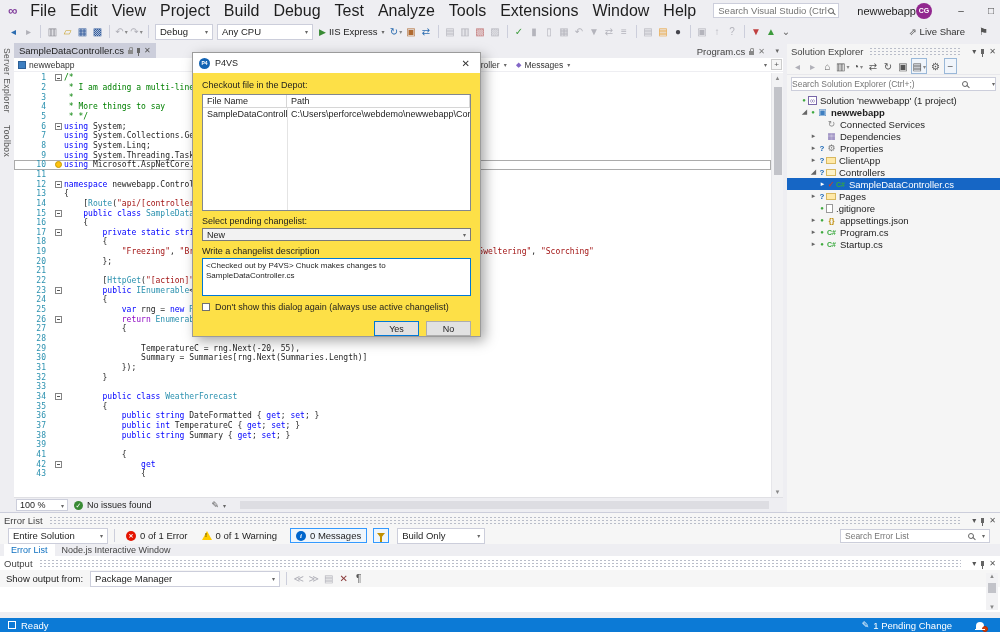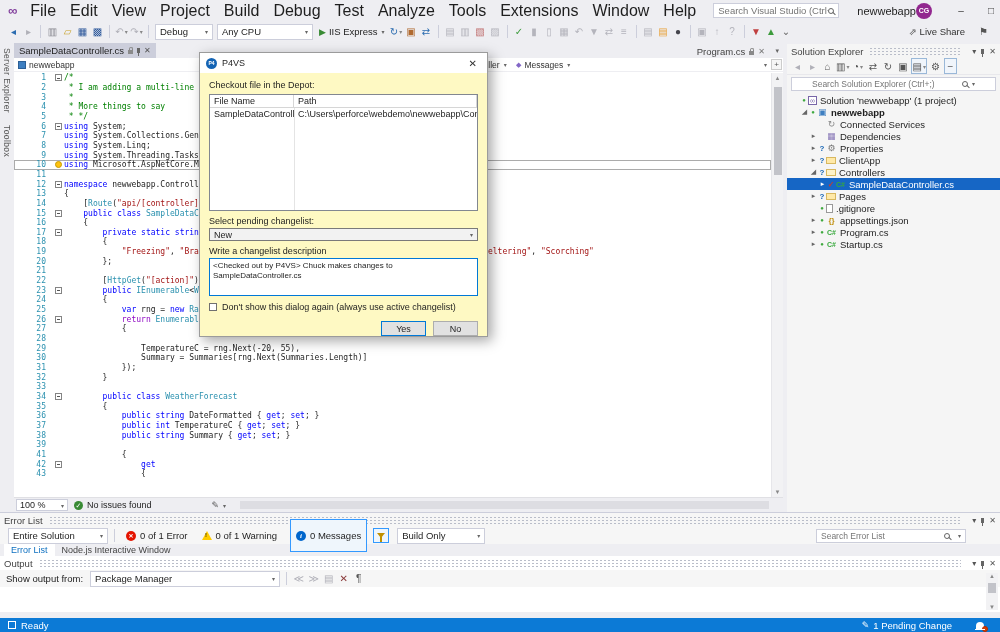--- a/index.html
+++ b/index.html
@@ -77,21 +77,21 @@
   
   .solution{position:absolute;left:785px;top:2px;width:215px;height:468px;background:#F5F5F5;border-left:2px solid #EEEEF2;display:flex;flex-direction:column}
   .ptitle{height:14px;display:flex;align-items:center;padding:0 4px;font-size:9.5px;color:#444;flex:none}
   .ptitle .dots{flex:1;height:8px;margin:0 6px;background-image:radial-gradient(circle,#B9BDC9 .7px,transparent .8px);background-size:4px 3px}
   .ptitle .pic{margin-left:5px;color:#555;font-size:8px;display:flex;align-items:center}
   .ic-pin{width:3px;height:5px;background:#666;position:relative;display:inline-block}
   .ic-pin::after{content:"";position:absolute;left:1px;top:5px;width:1px;height:3px;background:#666}
   .setoolbar{height:17px;display:flex;align-items:center;padding:0 3px;flex:none;border-bottom:1px solid #E8E8EC}
   .tbi.boxed{border:1px solid #9AB8D8;background:#F0F5FB}
   .sesearch{height:17px;display:flex;align-items:center;padding:1px 4px;flex:none}
-  .sesearch .box{flex:1;display:flex;align-items:center;justify-content:center;height:14px;background:#fff;border:1px solid #CCCEDB;padding:0 0}
+  .sesearch .box{flex:1;display:flex;align-items:center;justify-content:space-between;height:14px;background:#fff;border:1px solid #CCCEDB;padding:0 0}
   .sesearch input{border:none;outline:none;font-size:8.5px;color:#777;width:150px;font-family:"Liberation Sans",sans-serif}
   .tree{flex:1;overflow:hidden;padding-top:2px}
   .trow{display:flex;align-items:center;height:12px;font-size:9.5px;color:#1E1E1E;white-space:nowrap}
   .trow.sel{background:#1666C5;color:#fff}
   .arr{width:9px;font-size:7px;color:#666;text-align:center;flex:none}
   .trow.sel .arr{color:#fff}
   .bdg{width:8px;font-size:7px;text-align:center;flex:none}
   .bdg.q{color:#1464B4;font-weight:bold;font-size:8px}
   .bdg.g{color:#3FA93F;font-size:6px}
   .bdg.r{color:#CB3A2A;font-weight:bold;font-size:8px}
@@ -120,23 +120,23 @@
   .ic-funnel{width:0;height:0;border-left:4px solid transparent;border-right:4px solid transparent;border-top:5px solid #C09000;position:relative;display:inline-block}
   .ic-funnel::after{content:"";position:absolute;left:-1px;top:-1px;width:2px;height:5px;background:#C09000}
   .ic-lock{width:5px;height:4px;background:#8A8A8A;position:relative;display:inline-block;margin-top:2px}
   .ic-lock::before{content:"";position:absolute;top:-3px;left:.5px;width:2.5px;height:3px;border:1px solid #8A8A8A;border-bottom:none;border-radius:2px 2px 0 0}
 
   
   .errorpanel{position:absolute;left:0;top:512px;width:100%;height:44px;background:#F6F6F6;border-top:1px solid #CCCEDB}
   .eltoolbar{height:17px;display:flex;align-items:center;padding:0 6px;font-size:9.5px;background:#F6F6F6}
   .elcount{display:flex;align-items:center;margin:0 7px;color:#1E1E1E}
   .elcount .t{margin-left:4px}
-  .elsel{display:flex;align-items:center;border:1px solid #3399FF;background:#EFF6FC;height:33px;padding:0 5px;margin:0 6px}
+  .elsel{display:flex;align-items:center;border:1px solid #3399FF;background:#EFF6FC;height:15px;padding:0 5px;margin:0 6px}
   .elbox{display:flex;align-items:center;border:1px solid #3399FF;background:#EFF6FC;height:15px;padding:0 3px;margin-right:6px}
-  .elsearch{margin-left:auto;display:flex;align-items:center;justify-content:space-between;width:150px;height:14px;background:#fff;border:1px solid #CCCEDB;padding:0 4px;margin-right:28px}
+  .elsearch{margin-left:auto;display:flex;align-items:center;justify-content:space-between;width:150px;height:14px;background:#fff;border:1px solid #CCCEDB;padding:0 4px;margin-right:4px}
   .elsearch input{border:none;outline:none;font-size:8.5px;color:#777;width:120px;font-family:"Liberation Sans",sans-serif}
   .ptabs{height:13px;display:flex;align-items:flex-start;background:#EEEEF2;padding-left:4px}
   .ptab{padding:1px 7px;font-size:9px;color:#444}
   .ptab.active{background:#fff;color:#0E70C0}
 
   .outputpanel{position:absolute;left:0;top:556px;width:100%;height:56px;background:#fff}
   .optoolbar{height:17px;display:flex;align-items:center;background:#F6F6F6;padding:0 6px;font-size:9.5px}
   .optoolbar .lab{margin-right:5px;color:#1E1E1E}
   .optext{font-family:"DejaVu Sans Mono","Liberation Mono",monospace;font-size:8px;color:#1E1E1E;padding:4px 2px 0 6px;white-space:pre}
   .opscroll{position:absolute;right:2px;top:17px;width:12px;bottom:2px;background:#F2F2F4}
@@ -146,21 +146,21 @@
   
   .statusbar{position:absolute;left:0;top:618px;width:100%;height:14px;background:#0C7AD6;color:#fff;display:flex;align-items:center;font-size:9.5px}
   .sb-ico{width:8px;height:8px;border:1px solid #fff;margin:0 5px 0 8px}
   .sb-right{margin-left:auto;display:flex;align-items:center}
   .sb-pen{font-size:9px;margin-right:4px}
   .sb-bell{position:relative;width:8px;height:7px;background:#fff;border-radius:4px 4px 0 0;margin:0 16px 0 24px}
   .sb-bell::after{content:"";position:absolute;left:-1px;bottom:-1px;width:10px;height:1px;background:#fff}
   .sb-bell .bdot{position:absolute;right:-4px;bottom:-3px;width:6px;height:6px;border-radius:50%;background:#D83B01;border:1px solid #B32D00}
 
   
-  .dialog{position:absolute;left:199px;top:52px;width:289px;height:285px;background:#fef9c3;border:1px solid #9B9B9B;box-shadow:4px 4px 12px rgba(0,0,0,.35);z-index:50;font-size:9px}
+  .dialog{position:absolute;left:192px;top:52px;width:289px;height:285px;background:#fde047;border:1px solid #9B9B9B;box-shadow:4px 4px 12px rgba(0,0,0,.35);z-index:50;font-size:9px}
   .dtitle{height:20px;background:#fff;display:flex;align-items:center;padding:0 6px}
   .dlogo{width:11px;height:11px;border-radius:50%;background:#1464B4;color:#fff;font-size:5px;line-height:11px;text-align:center;font-weight:bold;margin-right:5px}
   .dclose{margin-left:auto;font-size:10px;color:#333;padding:0 4px}
   .dbody{padding:7px 9px 0 9px;display:flex;flex-direction:column;height:263px}
   .dprompt{margin-bottom:4px}
   .dtable{background:#fff;border:1px solid #828790;height:118px;display:flex;flex-direction:column}
   .dthead{display:flex;height:13px;border-bottom:1px solid #D6D6D6;flex:none}
   .dth{padding:1px 4px;border-right:1px solid #D6D6D6}
   .dth.c1{width:84px;flex:none}
   .dtbody{flex:1;background:linear-gradient(#E4E4E4,#E4E4E4) no-repeat 84px 0/1px 100%}

